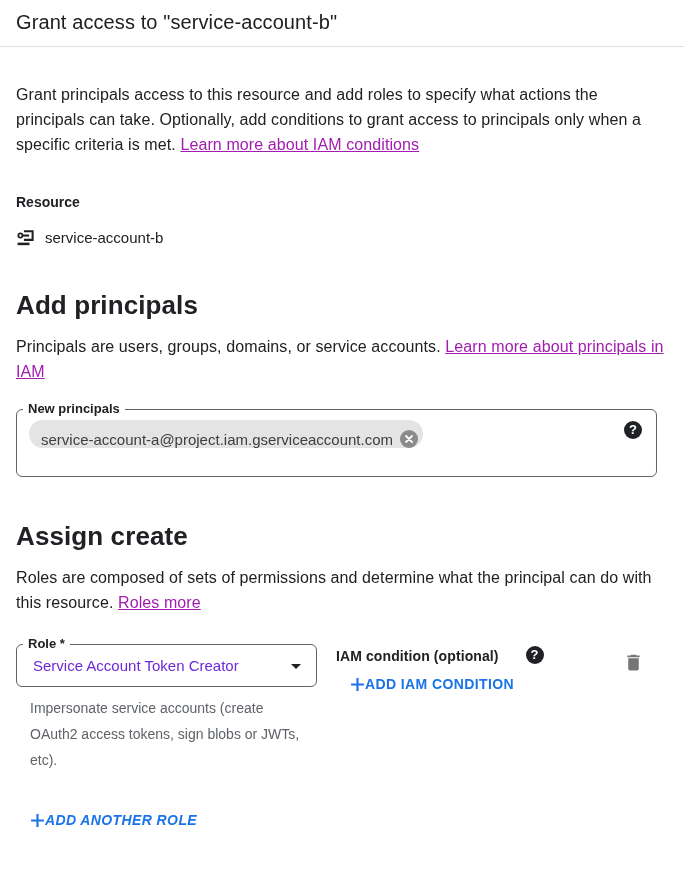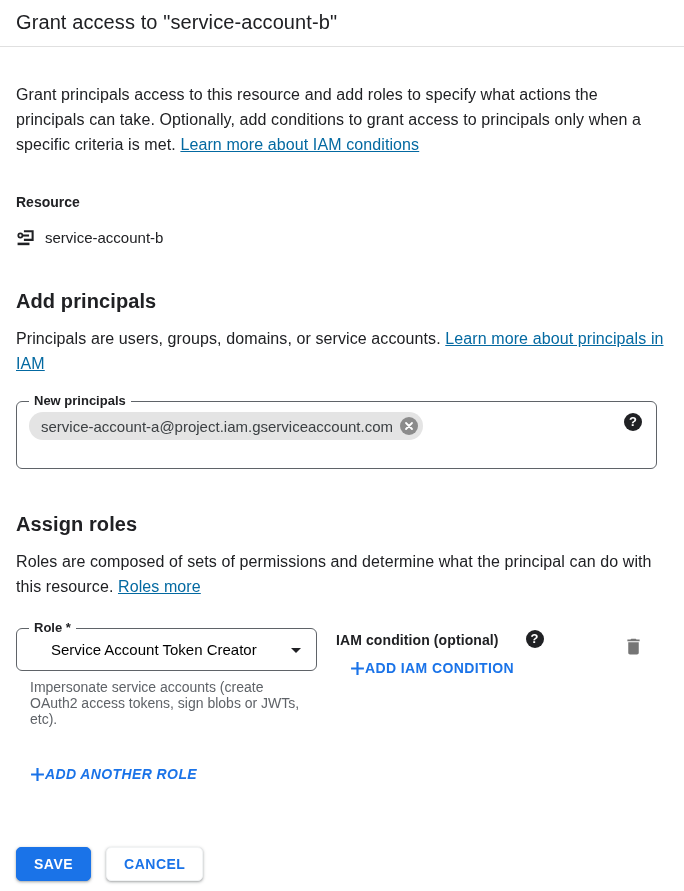--- a/index.html
+++ b/index.html
@@ -15,47 +15,47 @@
   .dialog-title { font-size: 20px; font-weight: 400; color: #202124; letter-spacing: 0.1px; }
 
   
   .dialog-body { padding: 0 16px; }
 
   p.desc {
     font-size: 16px; line-height: 25px; color: #202124;
     max-width: 648px; letter-spacing: 0.1px;
   }
   .intro-text { margin-top: 35px; }
-  a.inline-link { color: #0369a1; text-decoration: underline; cursor: pointer; }
+  a.inline-link { color: #a21caf; text-decoration: underline; cursor: pointer; }
 
   h2.section-heading-sm { font-size: 14px; font-weight: 700; margin-top: 37px; color: #202124; }
-  h2.section-heading-lg { font-size: 20px; font-weight: 700; color: #202124; letter-spacing: 0.1px; }
+  h2.section-heading-lg { font-size: 26px; font-weight: 700; color: #202124; letter-spacing: 0.1px; }
 
   .resource-row { display: flex; align-items: center; gap: 10px; margin-top: 18px; }
   .resource-name { font-size: 15px; color: #202124; }
 
   .add-principals-heading { margin-top: 43px; }
   .principals-desc { margin-top: 13px; line-height: 27px; }
 
   
   .principals-field {
     position: relative; margin-top: 25px;
     width: 641px; height: 68px;
     border: 1px solid #5f6368; border-radius: 6px;
     padding: 10px 12px;
     cursor: text;
   }
   .float-label {
-    position: absolute; top: -9px; left: 12px;
+    position: absolute; top: -9px; left: 6px;
     background: #ffffff; padding: 0 5px;
     font-size: 13px; font-weight: 700; color: #202124;
     white-space: nowrap;
   }
   .chip {
-    display: inline-flex; align-items: center; gap: 7px;
+    display: inline-flex; align-items: flex-end; gap: 7px;
     height: 28px; padding: 0 5px 0 12px;
     background: #e4e4e4; border-radius: 14px;
     font-size: 15px; color: #3c4043;
     max-width: 560px;
   }
   .chip-close {
     width: 18px; height: 18px; flex: 0 0 18px; cursor: pointer;
     display: inline-flex; align-items: center; justify-content: center;
   }
   .help-icon {
@@ -70,26 +70,26 @@
   .assign-roles-heading { margin-top: 44px; }
   .roles-desc { margin-top: 13px; line-height: 27px; }
 
   .role-row { display: flex; align-items: flex-start; margin-top: 29px; }
   .role-col { width: 301px; flex: 0 0 301px; }
 
   .role-select {
     position: relative; width: 301px; height: 43px;
     border: 1px solid #5f6368; border-radius: 6px;
     display: flex; align-items: center;
-    padding: 0 8px 0 26px; cursor: pointer; background: #fff;
-  }
-  .role-select-value { flex: 1; font-size: 15px; color: #000000; margin-left: 8px; }
+    padding: 0 8px 0 16px; cursor: pointer; background: #fff;
+  }
+  .role-select-value { flex: 1; font-size: 15px; color: #6d28d9; }
   .role-helper {
     margin-top: 8px; padding-left: 14px;
-    font-size: 14px; line-height: 16px; color: #5f6368;
+    font-size: 14px; line-height: 26px; color: #5f6368;
     max-width: 295px;
   }
 
   .iam-col { margin-left: 19px; padding-top: 2px; }
   .iam-label-row { display: flex; align-items: flex-end; gap: 27px; }
   .iam-label { font-size: 14px; font-weight: 700; color: #202124; letter-spacing: 0.1px; }
   .text-button {
     display: inline-flex; align-items: center; 
     color: #1a73e8; font-size: 14px; font-weight: 700;
     letter-spacing: 0.4px; cursor: pointer; background: none; border: none;
@@ -154,21 +154,21 @@
       <span class="chip-close">
         <svg width="18" height="18" viewBox="0 0 18 18">
           <circle cx="9" cy="9" r="9" fill="#8b8b8b"></circle>
           <path d="M6 6 L12 12 M12 6 L6 12" stroke="#ffffff" stroke-width="1.8" stroke-linecap="round"></path>
         </svg>
       </span>
     </span>
     <span class="help-icon">?</span>
   </div>
 
-  <h2 class="section-heading-lg assign-roles-heading">Assign roles</h2>
+  <h2 class="section-heading-lg assign-roles-heading">Assign create</h2>
 
   <p class="desc roles-desc"><span>Roles are composed of sets of permissions and determine what the principal can do with this resource. </span><a class="inline-link">Roles more</a></p>
 
   <div class="role-row">
 
     <div class="role-col">
       <div class="role-select">
         <span class="float-label">Role *</span>
         <span class="role-select-value">Service Account Token Creator</span>
         <span>

